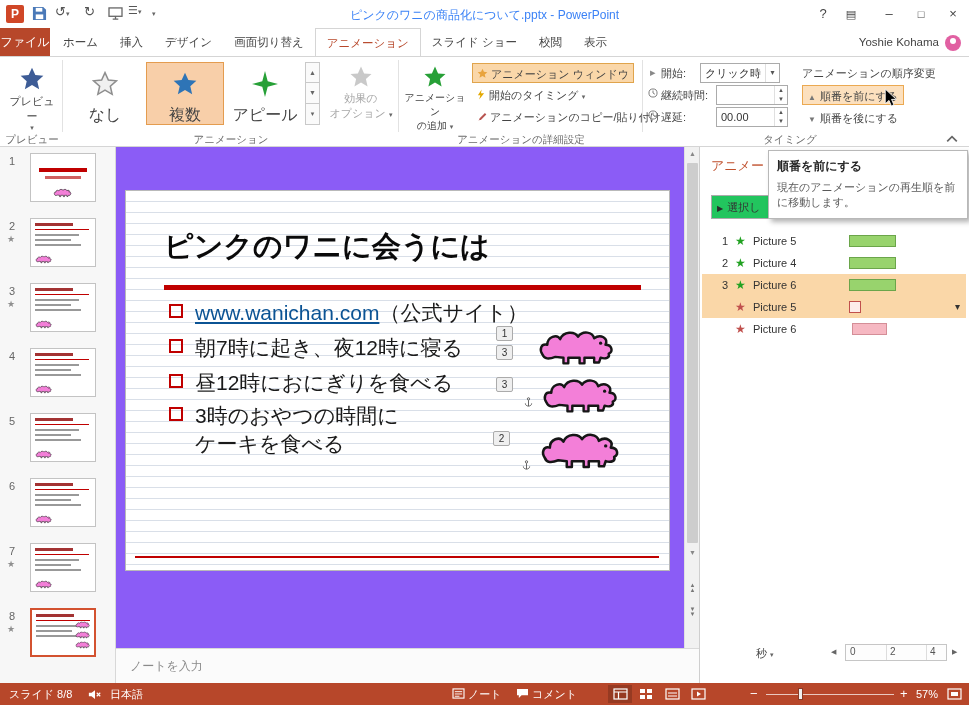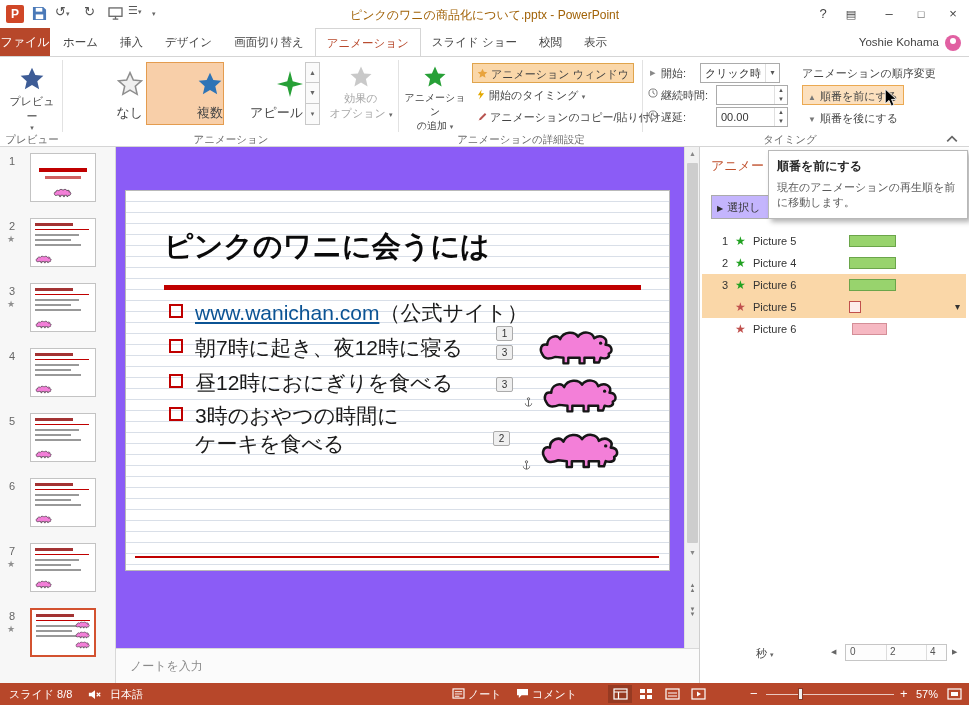--- a/index.html
+++ b/index.html
@@ -4,36 +4,36 @@
 <style>
 *{margin:0;padding:0;box-sizing:border-box}
 body{font-family:"Liberation Sans","DejaVu Sans",sans-serif;background:#777}
 #app{position:relative;width:969px;height:705px;background:#fff;overflow:hidden;color:#444;font-size:12px}
 .abs{position:absolute}
 
 #titlebar{position:absolute;left:0;top:0;width:969px;height:28px;background:#fff}
 .ppticon{position:absolute;left:6px;top:5px;width:18px;height:18px;background:#D04727;color:#fff;font-weight:bold;font-size:12px;text-align:center;line-height:18px;border-radius:2px}
 .qbtn{position:absolute;top:4px;font-size:13px;color:#555;cursor:default}
 .mini{font-size:7px;color:#666}
-#wtitle{position:absolute;left:180px;right:180px;top:7px;text-align:center;font-size:12px;color:#a16207;white-space:nowrap}
+#wtitle{position:absolute;left:180px;right:180px;top:7px;text-align:center;font-size:12px;color:#3b82f6;white-space:nowrap}
 .wc{position:absolute;top:0;width:28px;height:28px;text-align:center;line-height:28px;font-size:13px;color:#444}
 
 #tabsrow{position:absolute;left:0;top:28px;width:969px;height:28px;background:#fff}
 #filetab{position:absolute;left:0;top:0;width:50px;height:28px;background:#B7472A;color:#fff;text-align:center;line-height:28px;font-size:12px}
 #tabs{position:absolute;left:52px;top:0;height:28px;display:flex}
 .rtab{height:28px;line-height:28px;padding:0 11px;font-size:11.5px;color:#444;white-space:nowrap}
 .rtab.active{background:#fff;border:1px solid #D5D5D5;border-bottom:none;color:#B7472A;position:relative;z-index:5}
 #account{position:absolute;right:8px;top:0;height:28px;line-height:28px;font-size:11.5px;color:#444}
 .avatar{display:inline-block;width:16px;height:16px;border-radius:50%;background:#E160A2;vertical-align:middle;margin-left:6px;position:relative}
 .avatar:after{content:"";position:absolute;left:5px;top:3px;width:6px;height:6px;border-radius:50%;background:#fff}
 
 #ribbon{position:absolute;left:0;top:56px;width:969px;height:91px;background:#fff;border-top:1px solid #D5D5D5;border-bottom:1px solid #D5D5D5}
 .gdivider{position:absolute;top:3px;height:72px;width:1px;background:#E2E2E2}
 .bigbtn{position:absolute;text-align:center;font-size:11px;color:#444}
-.galitem{position:absolute;top:5px;width:78px;height:63px;text-align:right;font-size:13px;color:#444;border:1px solid transparent}
+.galitem{position:absolute;top:5px;width:78px;height:63px;text-align:center;font-size:16px;color:#444;border:1px solid transparent}
 .galitem.sel{background:#F8CFA9;border:1px solid #E49C4F}
 .galicon{margin-top:8px}
 .gallabel{margin-top:4px}
 .galscroll{position:absolute;left:305px;top:5px;width:15px;height:63px}
 .gsb{width:15px;height:21px;border:1px solid #C9C9C9;background:#FAFAFA;font-size:7px;color:#666;text-align:center;line-height:19px}
 .smallbtn{position:absolute;height:20px;line-height:20px;font-size:11px;color:#444;white-space:nowrap;padding:0 4px}
 .smallbtn.hl{background:#FAD7A9;border:1px solid #E0A44C}
 .grouplabel{position:absolute;top:76px;font-size:10.5px;color:#6a6a6a;text-align:center}
 .tlabel{position:absolute;font-size:11px;color:#444;white-space:nowrap}
 .combo{position:absolute;height:20px;background:#fff;border:1px solid #ABABAB;font-size:11px;line-height:18px;color:#333;padding-left:4px}
@@ -67,21 +67,21 @@
 
 #vscroll{position:absolute;left:684px;top:147px;width:15px;height:501px;background:#F1F1F1;border-left:1px solid #E0E0E0}
 .sarr{position:absolute;left:0;width:15px;text-align:center;font-size:7px;color:#888}
 .sthumb{position:absolute;left:2px;top:16px;width:11px;height:380px;background:#CDCDCD;border-radius:1px}
 .dblnav{position:absolute;left:0;width:15px;text-align:center;font-size:6px;color:#777;line-height:5px}
 
 #notesbar{position:absolute;left:116px;top:648px;width:583px;height:35px;background:#FBFBFB;border-top:1px solid #D9D9D9;font-size:12px;color:#8a8a8a;line-height:34px;padding-left:14px}
 
 #pane{position:absolute;left:699px;top:147px;width:270px;height:536px;background:#fff;border-left:1px solid #CFCFCF}
 #panetitle{position:absolute;left:11px;top:10px;font-size:13px;color:#C0502D;white-space:nowrap}
-#playsel{position:absolute;left:11px;top:48px;width:62px;height:24px;border:1px solid #ABABAB;background:#c4b5fd;font-size:11px;color:#333;line-height:22px;padding-left:5px;white-space:nowrap;overflow:hidden}
+#playsel{position:absolute;left:11px;top:48px;width:62px;height:24px;border:1px solid #ABABAB;background:#22c55e;font-size:11px;color:#333;line-height:22px;padding-left:5px;white-space:nowrap;overflow:hidden}
 .ptri{font-size:8px;color:#2a2a2a;margin-right:4px}
 #panelist{position:absolute;left:0;top:0;width:270px;height:536px}
 .prow{position:absolute;left:2px;width:264px;height:22px}
 .prow.sel{background:#FAD7A8}
 .pnum{position:absolute;left:10px;top:0;width:16px;text-align:right;font-size:11px;color:#333;line-height:22px}
 .pstar{position:absolute;left:33px;top:0;font-size:12px;line-height:22px}
 .pstar.entrance{color:#21A121}
 .pstar.exit{color:#C0504D}
 .plabel{position:absolute;left:51px;top:0;font-size:11px;color:#333;line-height:22px}
 .pbar{position:absolute;top:5px;height:12px}

